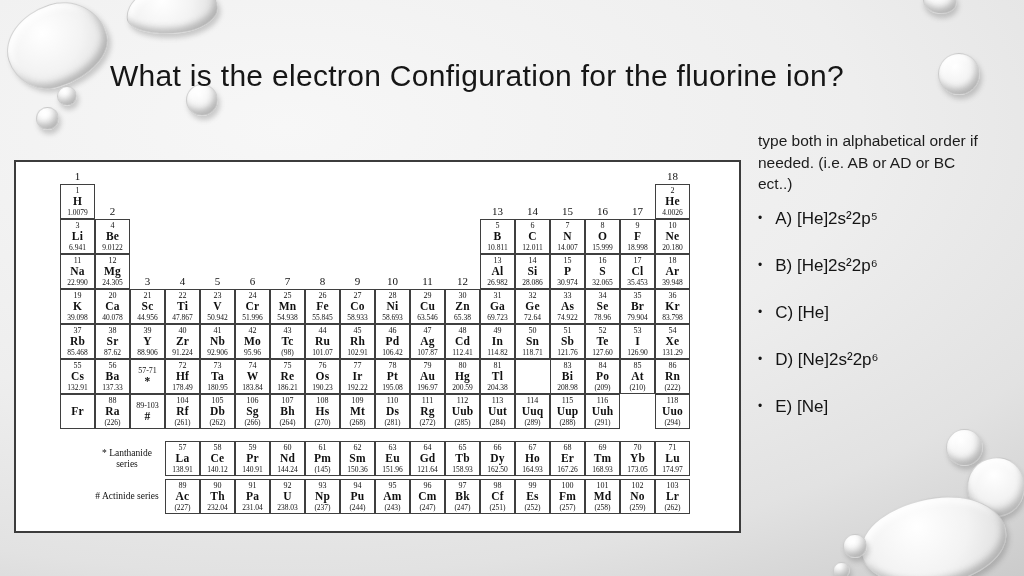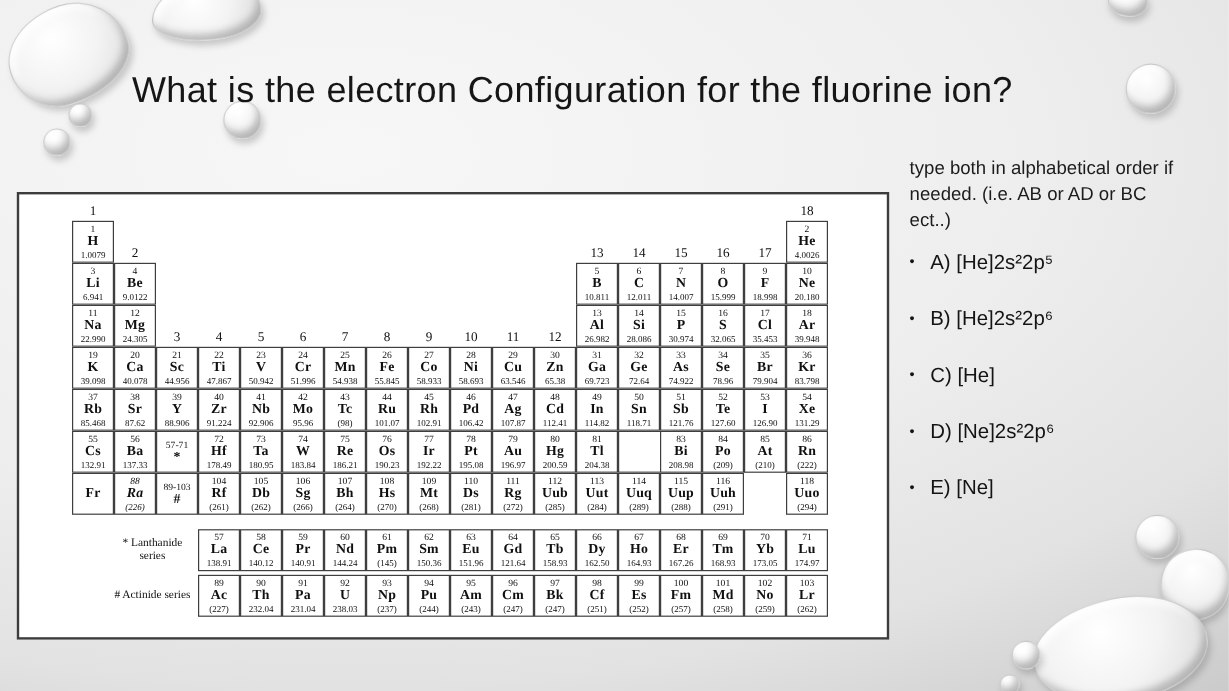--- a/index.html
+++ b/index.html
@@ -465,21 +465,21 @@
         <div class="ecell" style="grid-area: 7 / 18;">
           <div class="n">86</div>
           <div class="s">Rn</div>
           <div class="m">(222)</div>
         </div>
         <div class="ecell" style="grid-area: 8 / 1; gap: 23px;">
           <div class="n">87</div>
           <div class="s">Fr</div>
           <div class="m">(223)</div>
         </div>
-        <div class="ecell" style="grid-area: 8 / 2; font-style: italic;">
+        <div class="ecell" style="grid-area: 8 / 2;">
           <div class="n">88</div>
           <div class="s">Ra</div>
           <div class="m">(226)</div>
         </div>
         <div class="ecell" style="grid-area: 8 / 4;">
           <div class="n">104</div>
           <div class="s">Rf</div>
           <div class="m">(261)</div>
         </div>
         <div class="ecell" style="grid-area: 8 / 5;">

